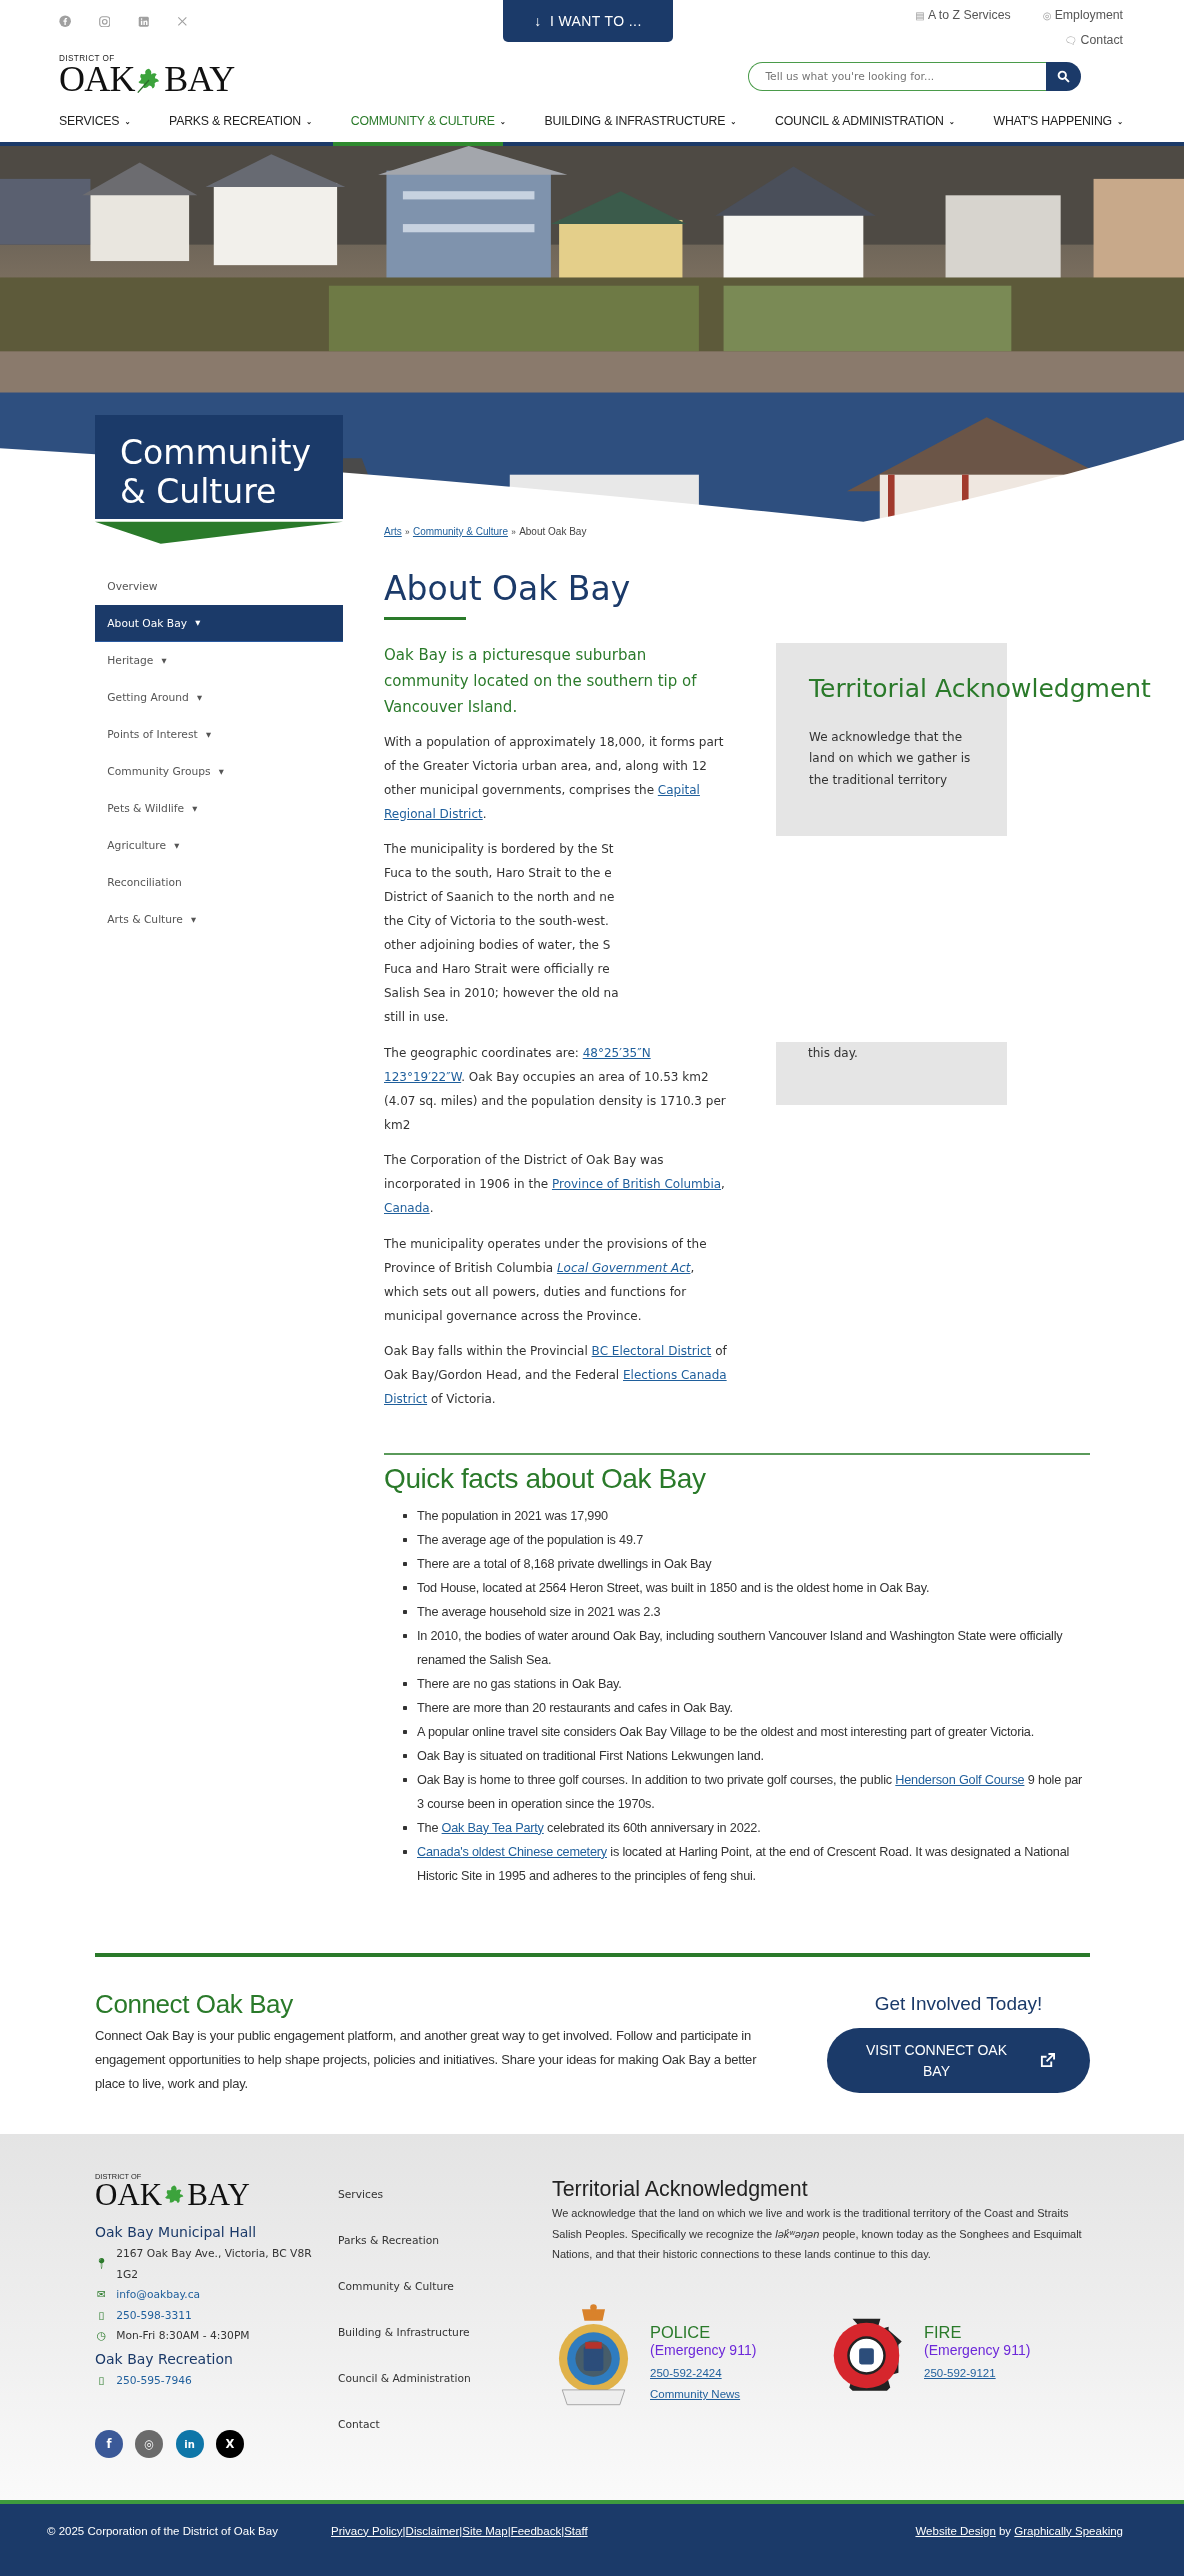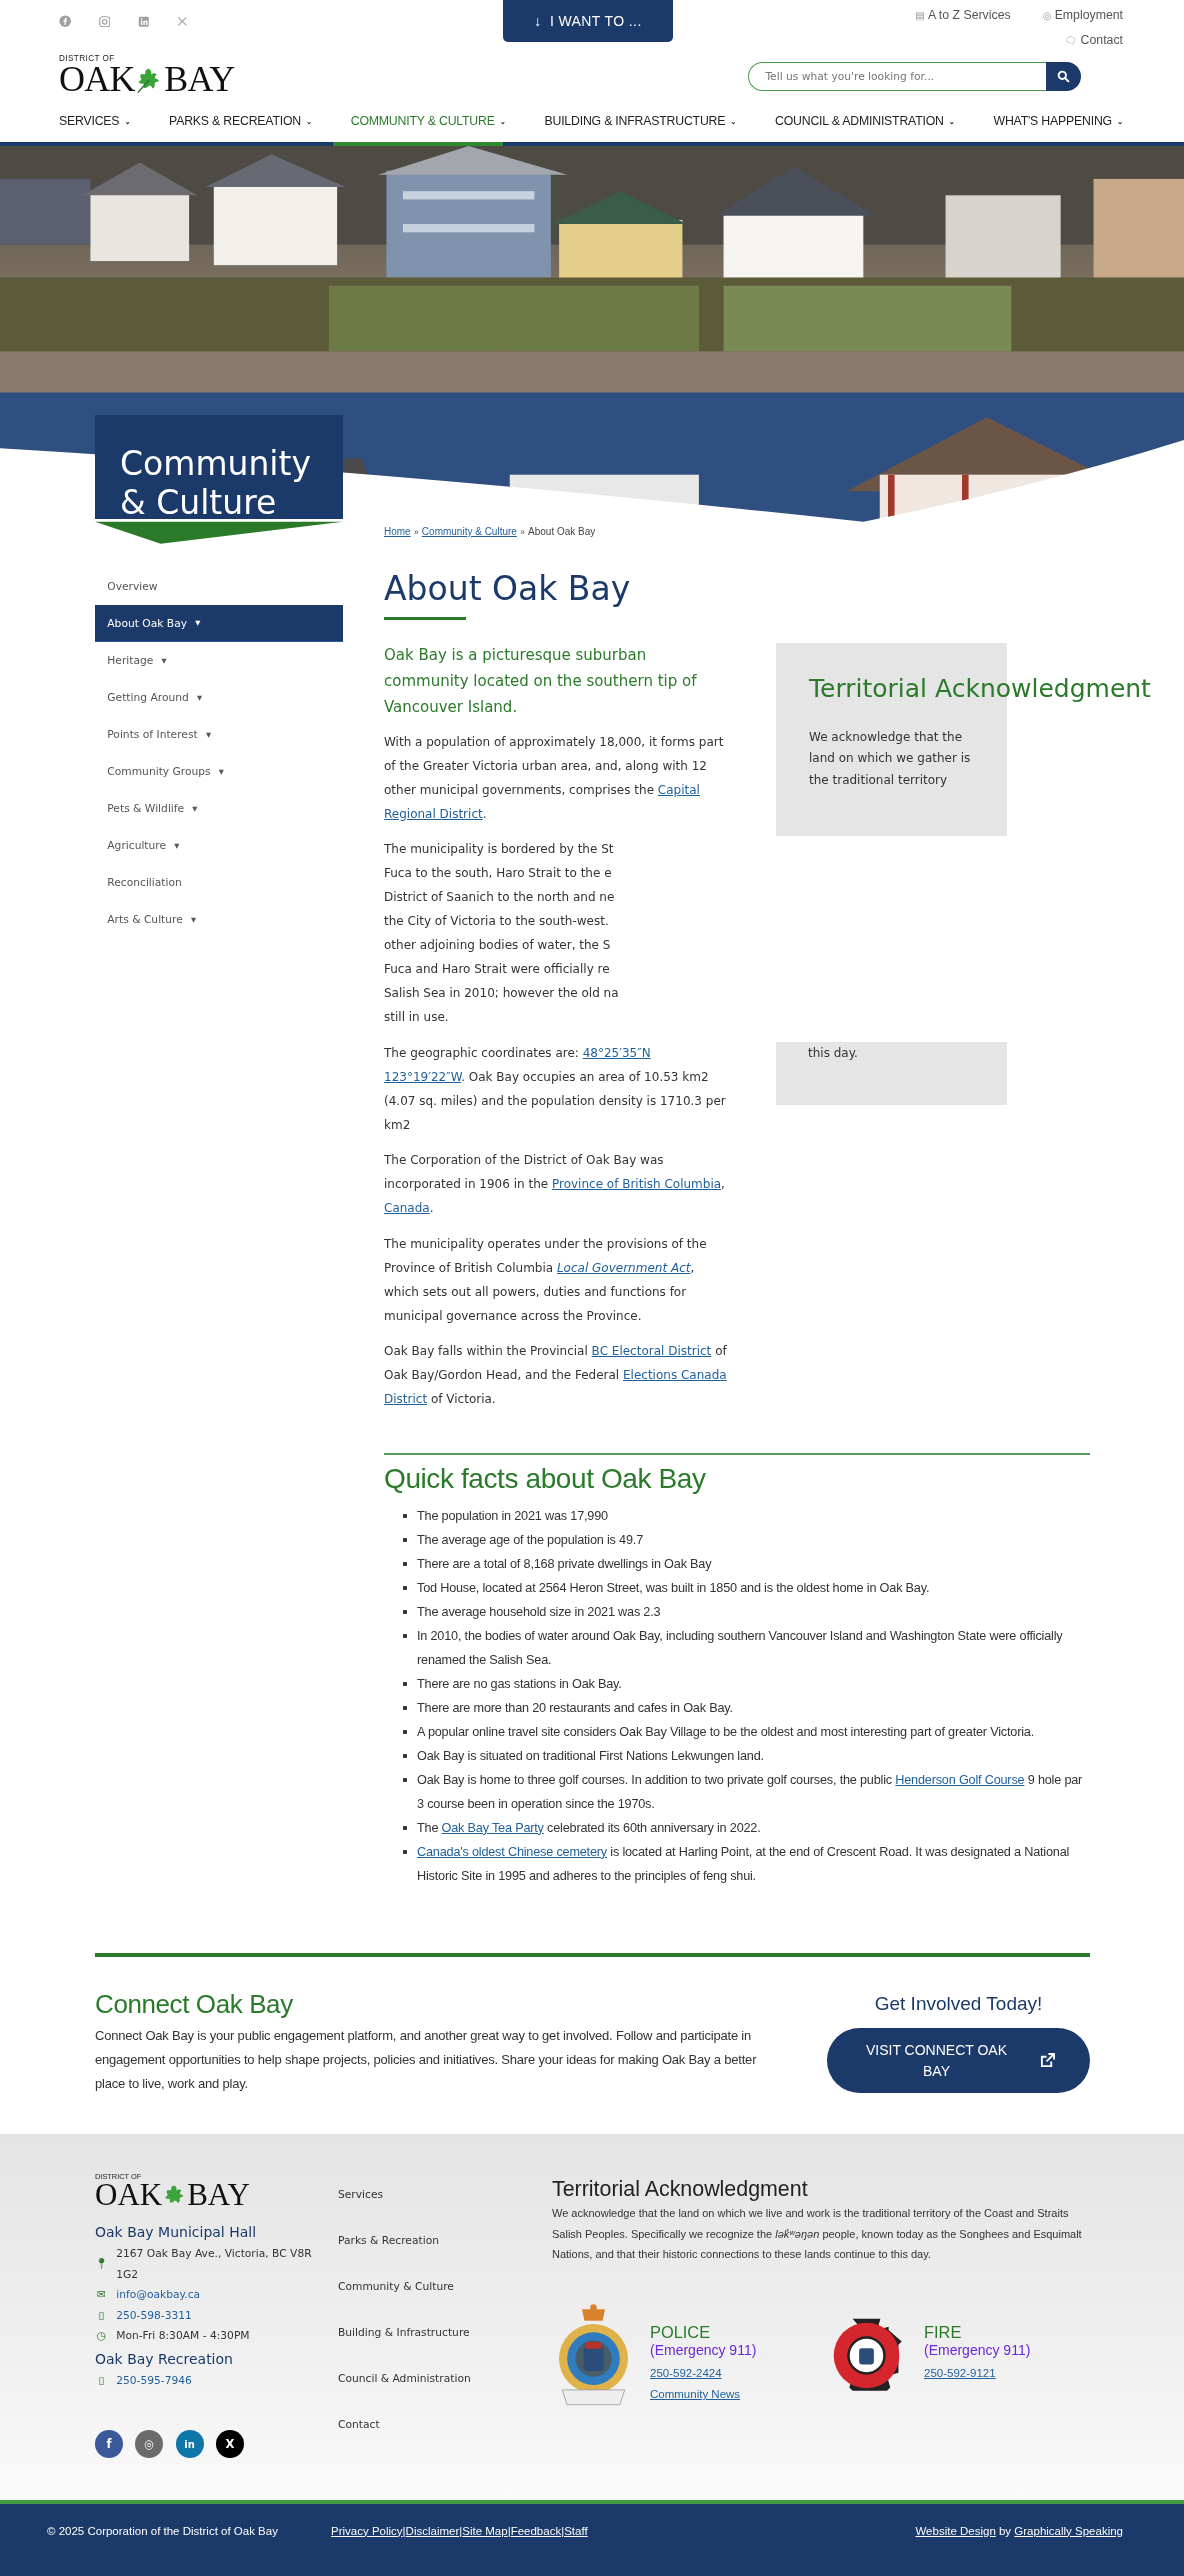--- a/index.html
+++ b/index.html
@@ -23,21 +23,21 @@
 .mainnav{position:absolute;top:114px;left:59px;right:61px;display:flex;justify-content:space-between;font-family:"Liberation Sans",sans-serif;font-size:12.3px;color:#222}
 .mainnav .item{display:flex;align-items:center;gap:5px;letter-spacing:-0.2px}
 .mainnav .item.active{color:#2a7a2a}
 .mainnav .chev{font-size:7.4px;font-weight:bold}
 .navbar-line{position:absolute;top:142px;left:0;width:1184px;height:4.1px;background:#1b3a69}
 .navbar-active{position:absolute;top:142px;left:333px;width:170px;height:4.1px;background:#2f8a2f}
 
 .hero{position:absolute;top:146px;left:0;width:1184px;height:378px;overflow:hidden;background:linear-gradient(180deg,#5b5148 0%,#6b6357 22%,#7d7060 38%,#6b5d4a 52%,#8a7868 62%,#5d6f8a 70%,#2d4e7e 82%,#3a5d8e 100%)}
 .hero .houses{position:absolute;top:25px;left:0;width:1184px;height:148px}
 .hero-cut{position:absolute;top:440px;left:0;width:1184px;height:90px}
-.section-title{position:absolute;left:95px;top:415px;width:248px;height:104px;background:#1b3a69;color:#fff;font-size:33px;line-height:39px;padding:29px 0 0 25px;font-family:"DejaVu Sans",sans-serif}
+.section-title{position:absolute;left:95px;top:415px;width:248px;height:104px;background:#1b3a69;color:#fff;font-size:33px;line-height:39px;padding:18px 0 0 25px;font-family:"DejaVu Sans",sans-serif}
 .section-title-arrow{position:absolute;left:95px;top:519px;width:248px;height:25px}
 .breadcrumb{position:absolute;left:384px;top:526px;font-family:"Liberation Sans",sans-serif;font-size:10px;color:#444}
 .breadcrumb .sep{margin:0 3.3px;font-size:8.2px}
 
 .sidebar{position:absolute;left:95px;top:568px;width:248px}
 .sidebar .si{height:37px;display:flex;align-items:center;padding-left:12.3px;font-size:10.7px;color:#555;gap:8.2px}
 .sidebar .si.active{background:#1b3a69;color:#fff;border-bottom:1.6px solid #2a5aa0}
 .sidebar .caret{font-size:6.6px}
 
 .main{position:absolute;left:384px;top:566px;width:345px}
@@ -227,21 +227,21 @@
 <div class="section-title">
   <div>Community</div>
   <div>&amp; Culture</div>
 </div>
 <svg class="section-title-arrow" viewBox="0 0 302 30" width="248" height="25">
     <rect x="0" y="0" width="302" height="3" fill="#fff"></rect>
     <polygon points="0,3 302,3 80,30" fill="#2a7a2a"></polygon>
   </svg>
 
 <div class="breadcrumb">
-  <a>Home</a><span class="sep">»</span><a>Community &amp; Culture</a><span class="sep">»</span><span>About Oak Bay</span>
+  <a>Arts</a><span class="sep">»</span><a>Community &amp; Culture</a><span class="sep">»</span><span>About Oak Bay</span>
 </div>
 
 <nav class="sidebar">
   <div class="si">
       <span>Overview</span>
     </div>
   <div class="si active">
       <span>About Oak Bay</span>
       <span class="caret">▼</span>
     </div>

